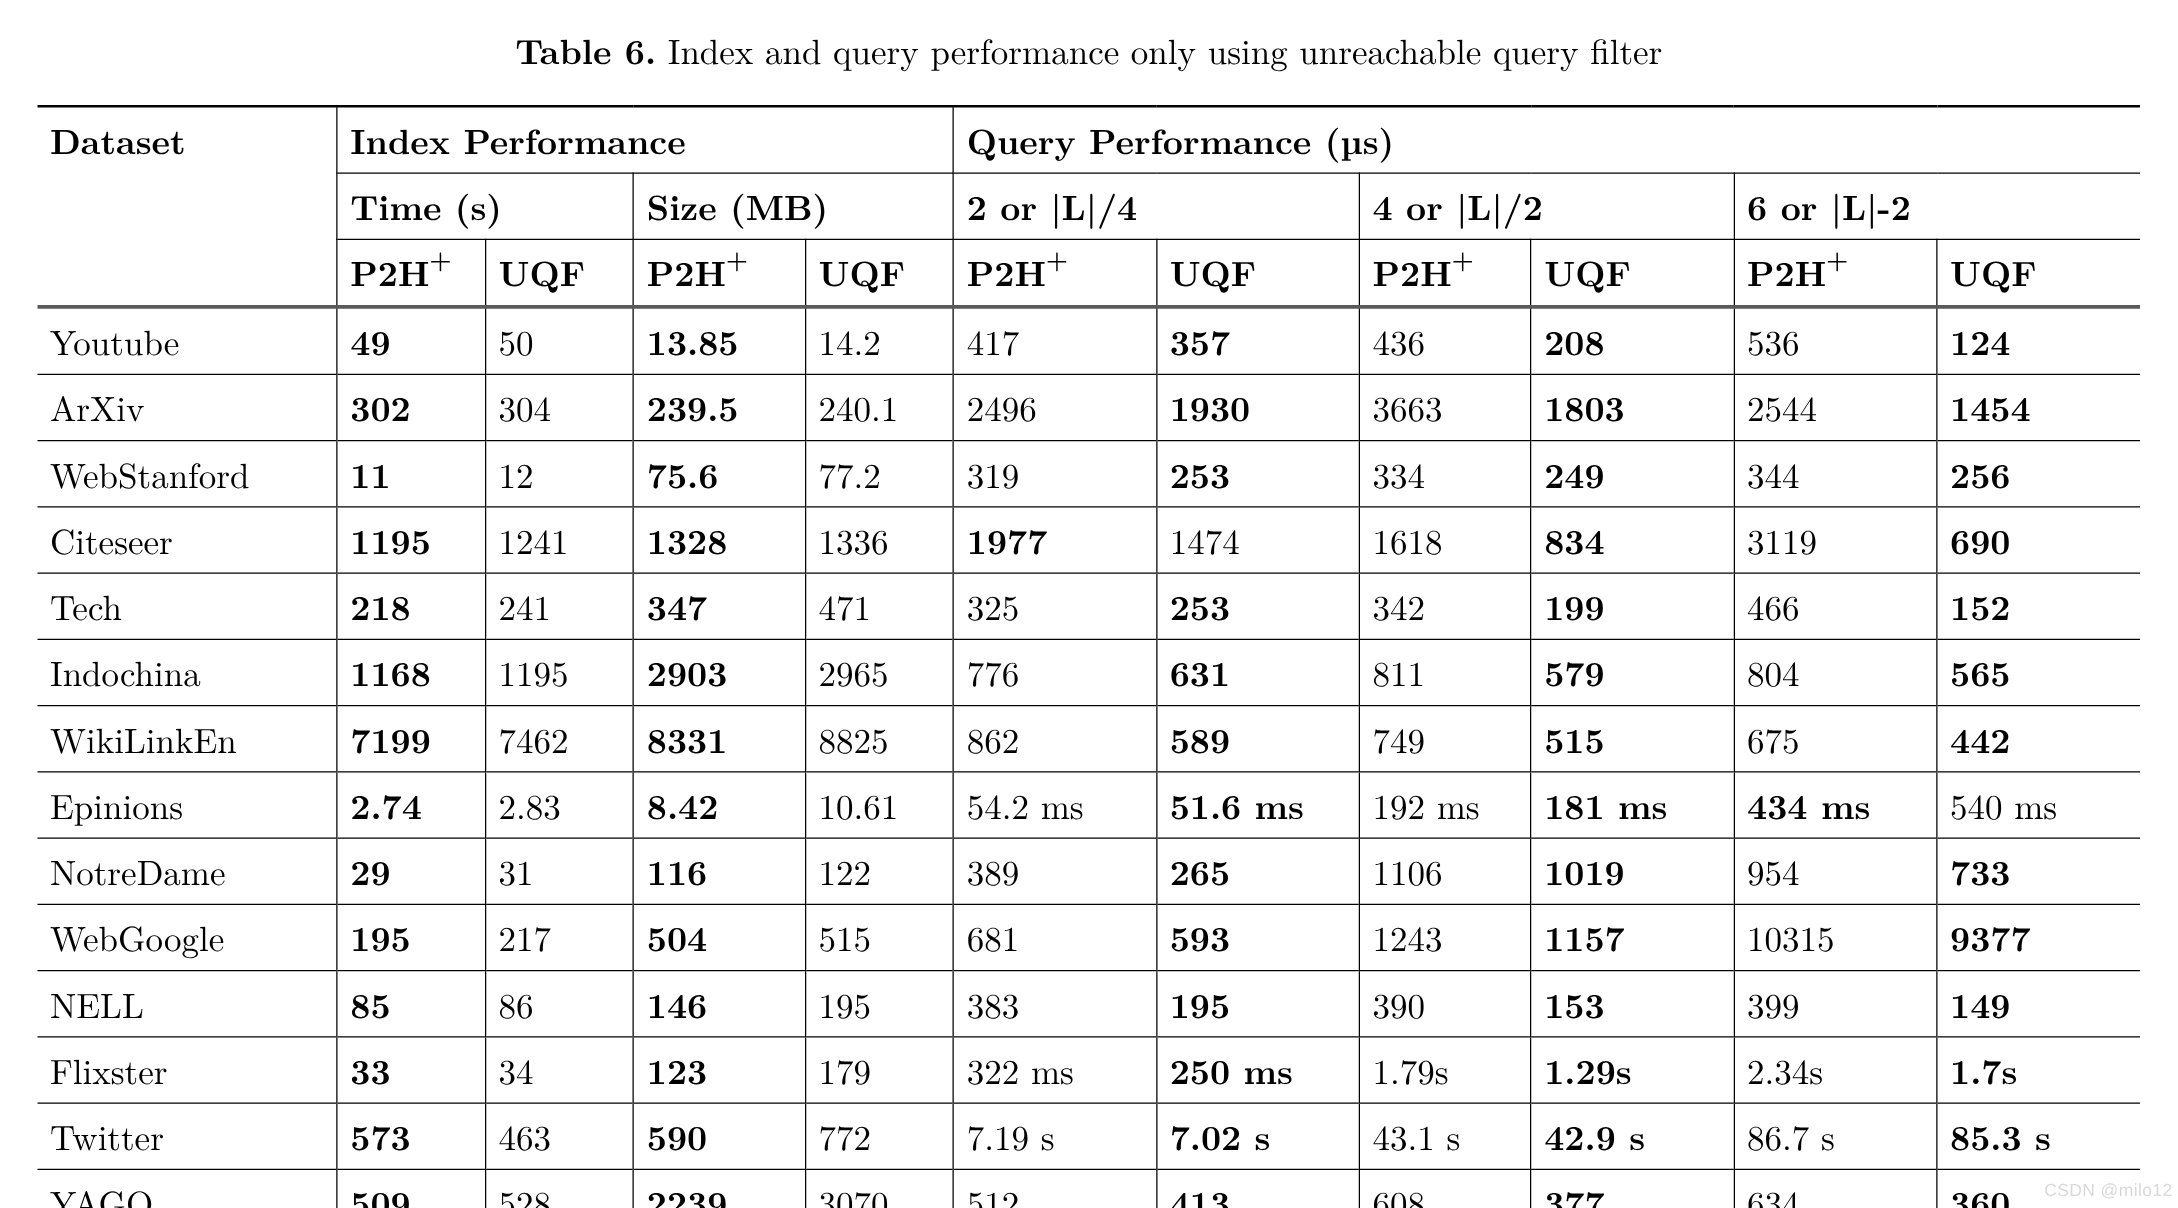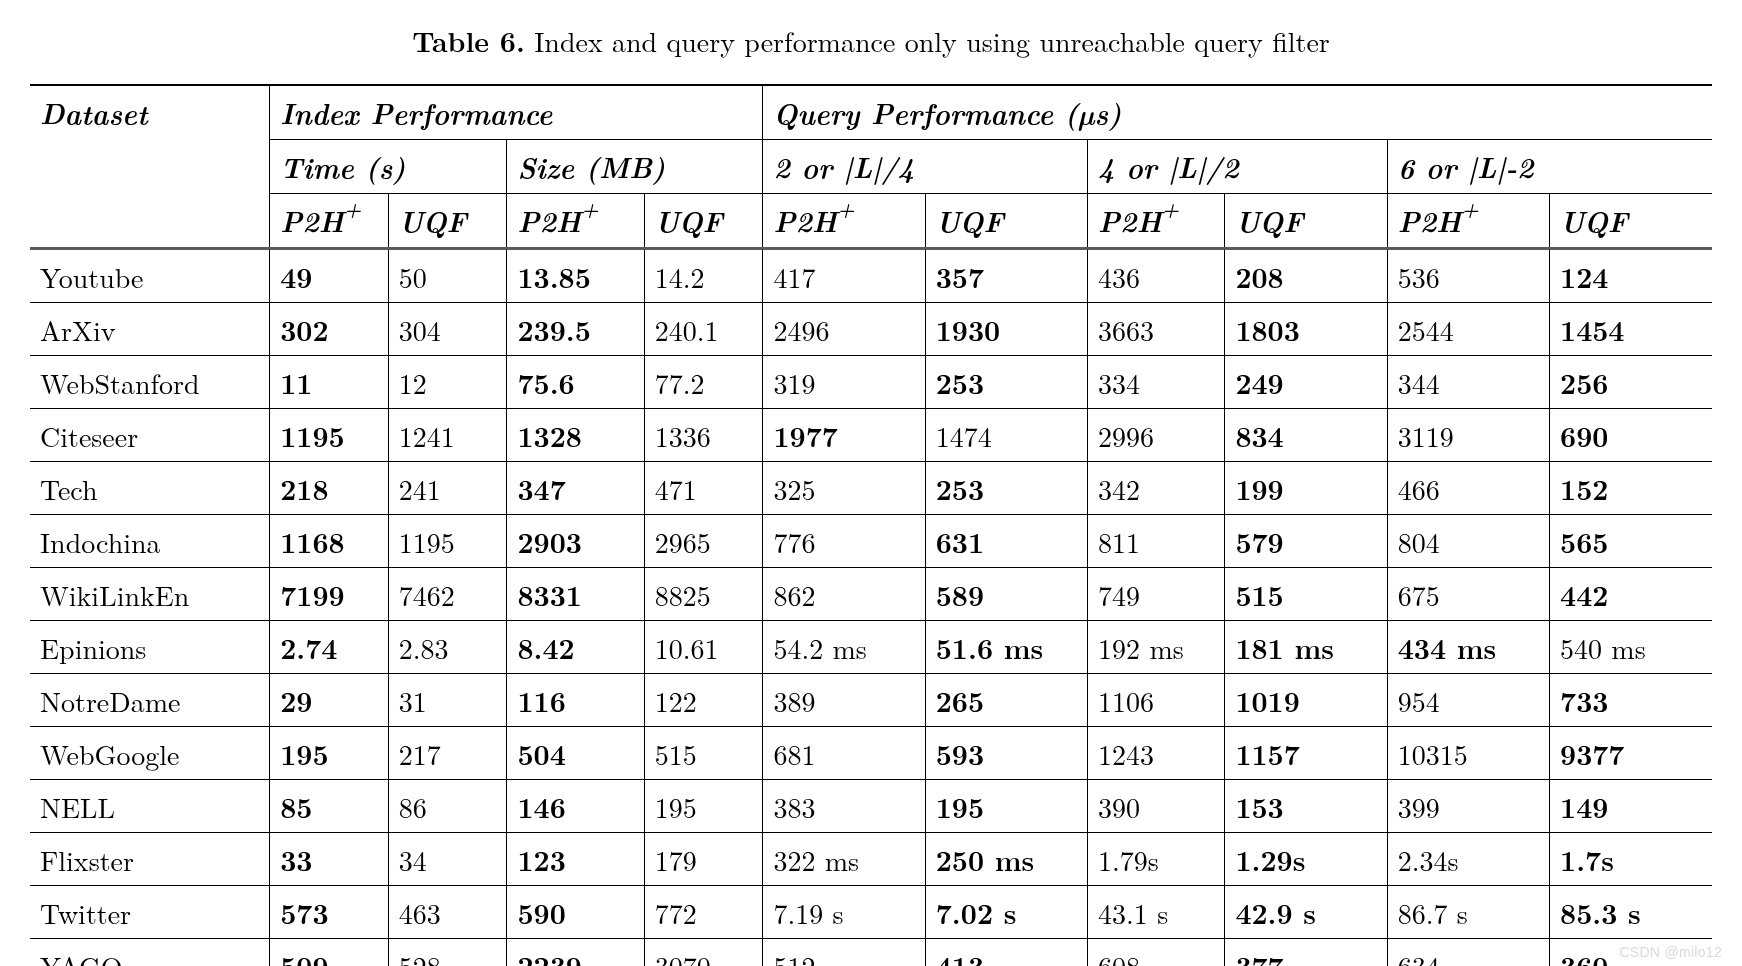--- a/index.html
+++ b/index.html
@@ -28,30 +28,30 @@
       padding: 6px 10px 6px 10px;
       font-weight: normal;
       overflow: hidden;
       white-space: nowrap;
     }
     .bold { font-weight: bold; }
     .top-rule { border-top: 2px solid #000; }
     .thin-bottom { border-bottom: 1px solid #000; }
     .heavy-bottom { border-bottom: 3px solid #5a5a5a; margin-top: 20px; }
     .vline-r { border-right: 1px solid #000; }
-    .header th { font-weight: bold; font-style: italic; }
+    .header th { font-weight: bold; }
     .colw-dataset { width: 192px; }
     .colw-small { width: 95px; }
     .colw-med { width: 110px; }
     .colw-q { width: 130px; }
     .sup { vertical-align: top; font-size: 0.7em; position: relative; top: -0.3em; }
     .watermark {
       position: fixed;
       bottom: 6px;
-      right: 20px;
+      right: 4px;
       font-family: Arial, sans-serif;
       font-size: 14px;
       color: #d9d9d9;
       letter-spacing: 0.3px;
     }
   </style>
 </head>
 <body>
 
 <div class="caption">
@@ -139,21 +139,21 @@
         <td class="bold ">256</td>
       </tr>
       <tr class="thin-bottom">
         <td class="vline-r">Citeseer</td>
         <td class="bold vline-r">1195</td>
         <td class="vline-r">1241</td>
         <td class="bold vline-r">1328</td>
         <td class="vline-r">1336</td>
         <td class="bold vline-r">1977</td>
         <td class="vline-r">1474</td>
-        <td class="vline-r">2996</td>
+        <td class="vline-r">1618</td>
         <td class="bold vline-r">834</td>
         <td class="vline-r">3119</td>
         <td class="bold ">690</td>
       </tr>
       <tr class="thin-bottom">
         <td class="vline-r">Tech</td>
         <td class="bold vline-r">218</td>
         <td class="vline-r">241</td>
         <td class="bold vline-r">347</td>
         <td class="vline-r">471</td>

